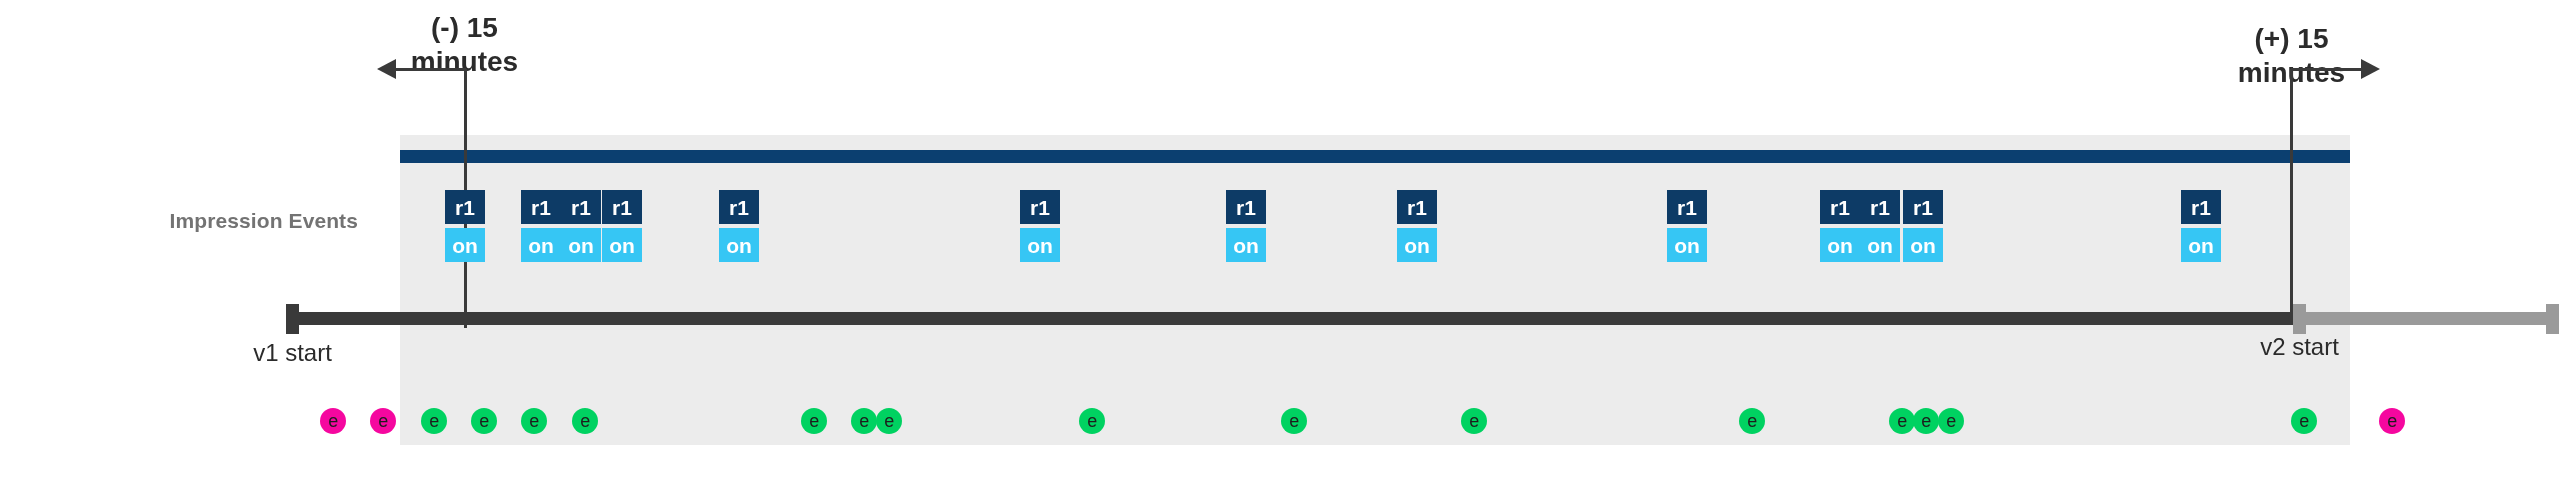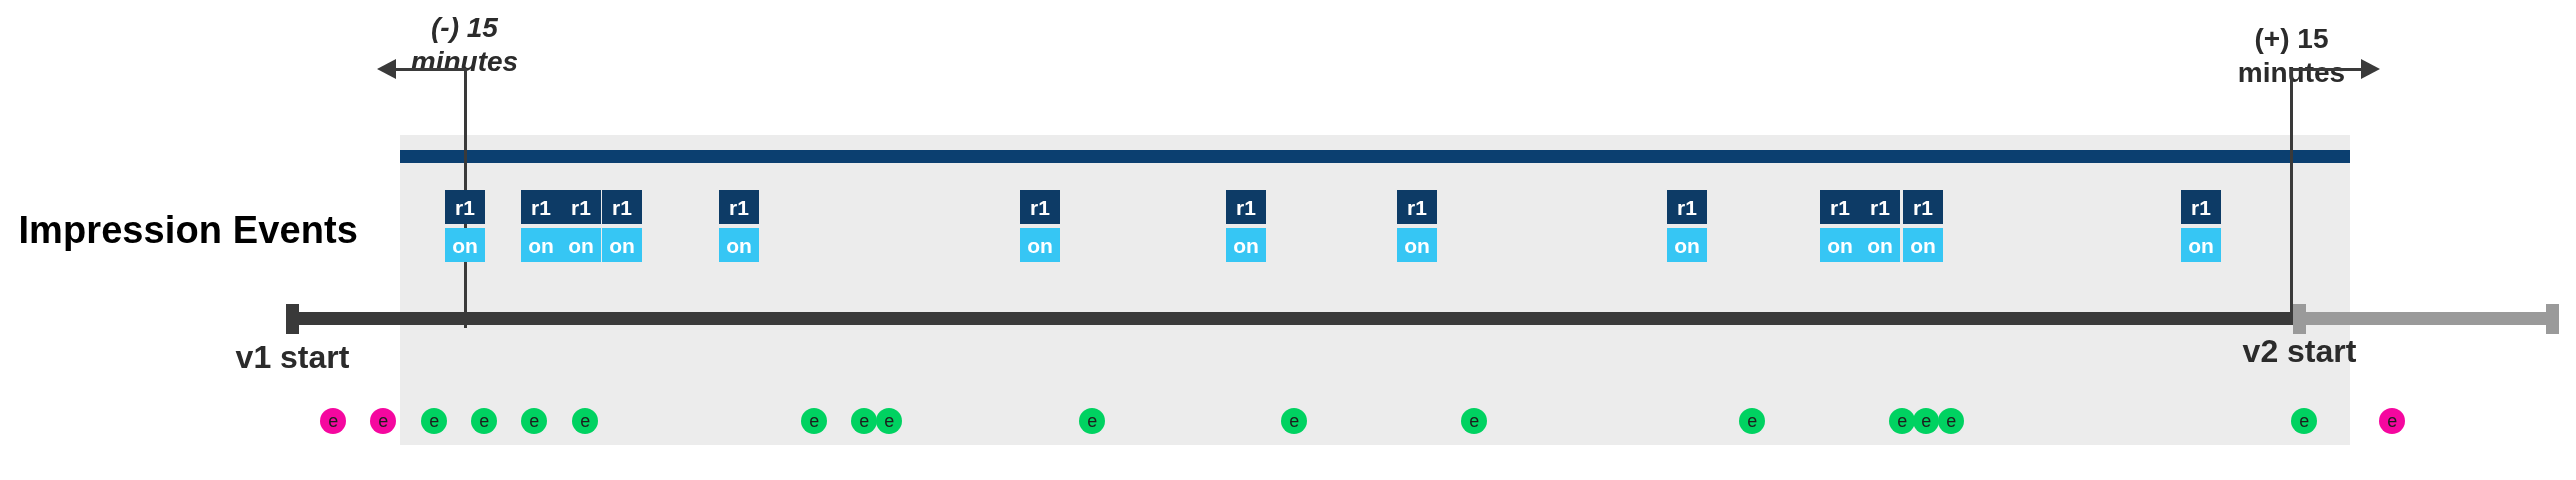--- a/index.html
+++ b/index.html
@@ -24,22 +24,22 @@
 
   
   .version-bar{
     position:absolute;
     background:#0b3f70;
   }
 
   
   .row-label{
     position:absolute;
-    color:#000000;
-    font-size:38px;
+    color:#737373;
+    font-size:21px;
     font-weight:700;
     letter-spacing:0.1px;
     white-space:nowrap;
     text-align:right;
   }
 
   
   .annot{
     position:absolute;
     color:#2b2b2b;
@@ -105,22 +105,22 @@
     position:absolute;
     width:13.2px;
     height:30px;
   }
   .tl-cap.v1{ background:#3a3a3a; }
   .tl-cap.v2{ background:#9a9a9a; }
 
   .tl-caption{
     position:absolute;
     color:#2b2b2b;
-    font-size:32px;
-    font-weight:700;
+    font-size:24px;
+    font-weight:400;
     white-space:nowrap;
     text-align:center;
     width:207px;
   }
 
   
   .ev{
     position:absolute;
     width:26.4px;
     height:26.4px;
@@ -136,21 +136,21 @@
 </style>
 </head>
 <body>
 
 <div id="stage">
 
   <div class="window-panel" style="left:400px; top:135px; width:1950px; height:310px;"></div>
 
   <div class="version-bar" style="left:400px; top:150px; width:1950px; height:13.2px;"></div>
 
-  <div class="annot" style="left:361px; top:11.3px;font-style:italic;">(-) 15
+  <div class="annot" style="left:361px; top:11.3px;">(-) 15
 minutes</div>
   <div class="arrow-shaft" style="left:396px; top:68px; width:70px;"></div>
   <div class="arrow-head left" style="left:377px; top:59px;"></div>
   <div class="marker-line" style="left:464px; top:69px; height:259px;"></div>
 
   <div class="annot" style="left:2188px; top:10px;margin-top:12px;">(+) 15
 minutes</div>
   <div class="arrow-shaft" style="left:2291px; top:68px; width:70px;"></div>
   <div class="arrow-head right" style="left:2361px; top:59px;"></div>
   <div class="marker-line" style="left:2290px; top:69px; height:250px;"></div>

